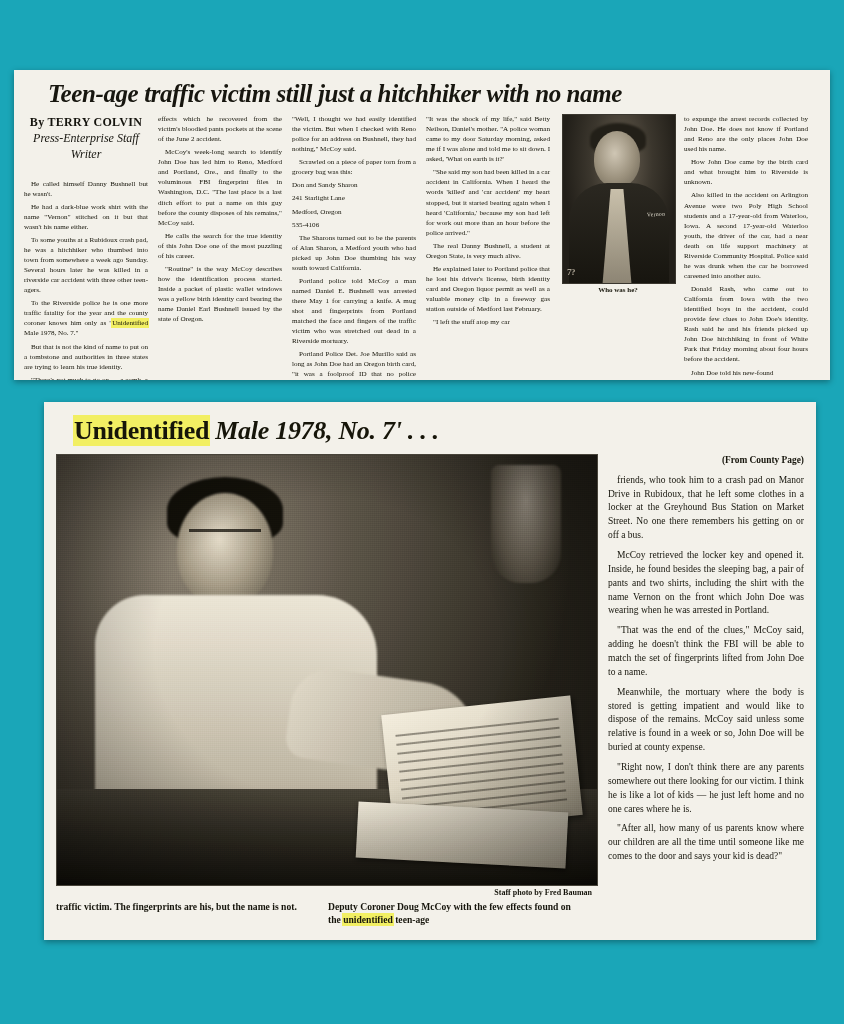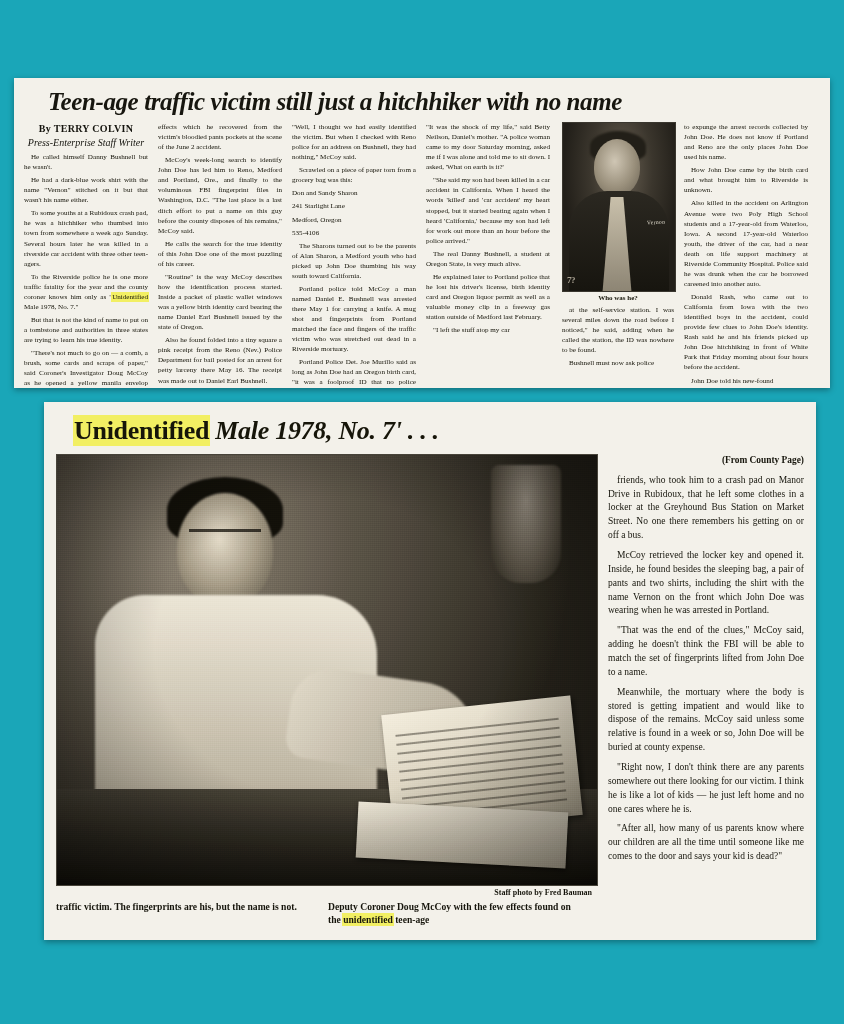--- a/index.html
+++ b/index.html
@@ -19,45 +19,45 @@
   .clipping {
     position: absolute;
     background: #f3f1ea;
     box-shadow: 0 2px 6px rgba(0,0,0,0.35);
     overflow: hidden;
   }
 
   
   #top-clipping {
     left: 14px;
-    top: 78px;
+    top: 70px;
     width: 816px;
     height: 310px;
     padding: 8px 10px 6px 10px;
     box-sizing: border-box;
   }
 
   .headline {
     font-family: "Liberation Serif", serif;
     font-style: italic;
     font-weight: bold;
     font-size: 25px;
     letter-spacing: -0.4px;
     color: #17160f;
     margin: 2px 0 6px 24px;
     white-space: nowrap;
   }
 
   .byline-block {
     text-align: center;
-    font-size: 10px;
+    font-size: 12px;
     line-height: 1.35;
     font-weight: bold;
     color: #15140e;
-    margin-bottom: 3px;
+    margin-bottom: 16px;
   }
   .byline-name { letter-spacing: 0.3px; }
   .byline-role { font-weight: normal; font-style: italic; }
 
   .cols {
     display: flex;
     gap: 10px;
     align-items: flex-start;
   }
   .col {
@@ -352,21 +352,20 @@
       </p>
       <p>But that is not the kind of name to put on a tombstone and authorities in three states are trying to learn his true identity.</p>
       <p>"There's not much to go on — a comb, a brush, some cards and scraps of paper," said Coroner's Investigator Doug McCoy as he opened a yellow manila envelop containing the dead youth's last</p>
     </div>
 
     <div class="col">
       <p class="no-indent">effects which he recovered from the victim's bloodied pants pockets at the scene of the June 2 accident.</p>
       <p>McCoy's week-long search to identify John Doe has led him to Reno, Medford and Portland, Ore., and finally to the voluminous FBI fingerprint files in Washington, D.C. "The last place is a last ditch effort to put a name on this guy before the county disposes of his remains," McCoy said.</p>
       <p>He calls the search for the true identity of this John Doe one of the most puzzling of his career.</p>
       <p>"Routine" is the way McCoy describes how the identification process started. Inside a packet of plastic wallet windows was a yellow birth identity card bearing the name Daniel Earl Bushnell issued by the state of Oregon.</p>
-      <p>Also he found folded into a tiny square a pink receipt from the Reno (Nev.) Police Department for bail posted for an arrest for petty larceny there May 16. The receipt was made out to Daniel Earl Bushnell.</p>
     </div>
 
     <div class="col">
       <p class="no-indent">"Well, I thought we had easily identified the victim. But when I checked with Reno police for an address on Bushnell, they had nothing," McCoy said.</p>
       <p>Scrawled on a piece of paper torn from a grocery bag was this:</p>
       <p class="no-indent">Don and Sandy Sharon</p>
       <p class="no-indent">241 Starlight Lane</p>
       <p class="no-indent">Medford, Oregon</p>
       <p class="no-indent">535-4106</p>
       <p>The Sharons turned out to be the parents of Alan Sharon, a Medford youth who had picked up John Doe thumbing his way south toward California.</p>
@@ -386,24 +385,20 @@
     <div class="top-photo-wrap">
       <div class="top-photo">
         <div class="hair"></div>
         <div class="face"></div>
         <div class="body"></div>
         <div class="shirt"></div>
         <div class="nameplate">Vernon</div>
         <div class="stamp">7?</div>
       </div>
       <div class="photo-caption">Who was he?</div>
-      <div class="top-photo-text">
-        <p class="no-indent">at the self-service station. I was several miles down the road before I noticed," he said, adding when he called the station, the ID was nowhere to be found.</p>
-        <p>Bushnell must now ask police</p>
-      </div>
     </div>
 
     <div class="col">
       <p class="no-indent">to expunge the arrest records collected by John Doe. He does not know if Portland and Reno are the only places John Doe used his name.</p>
       <p>How John Doe came by the birth card and what brought him to Riverside is unknown.</p>
       <p>Also killed in the accident on Arlington Avenue were two Poly High School students and a 17-year-old from Waterloo, Iowa. A second 17-year-old Waterloo youth, the driver of the car, had a near death on life support machinery at Riverside Community Hospital. Police said he was drunk when the car he borrowed careened into another auto.</p>
       <p>Donald Rash, who came out to California from Iowa with the two identified boys in the accident, could provide few clues to John Doe's identity. Rash said he and his friends picked up John Doe hitchhiking in front of White Park that Friday morning about four hours before the accident.</p>
       <p>John Doe told his new-found</p>
 
     </div>

